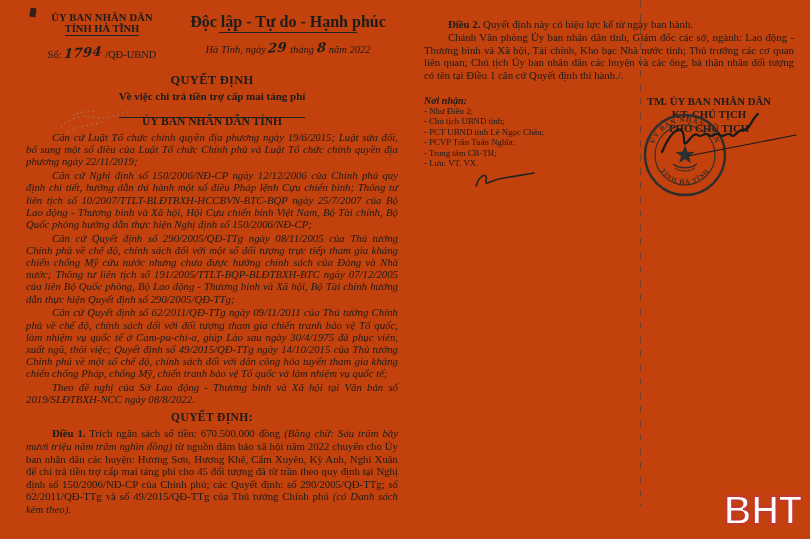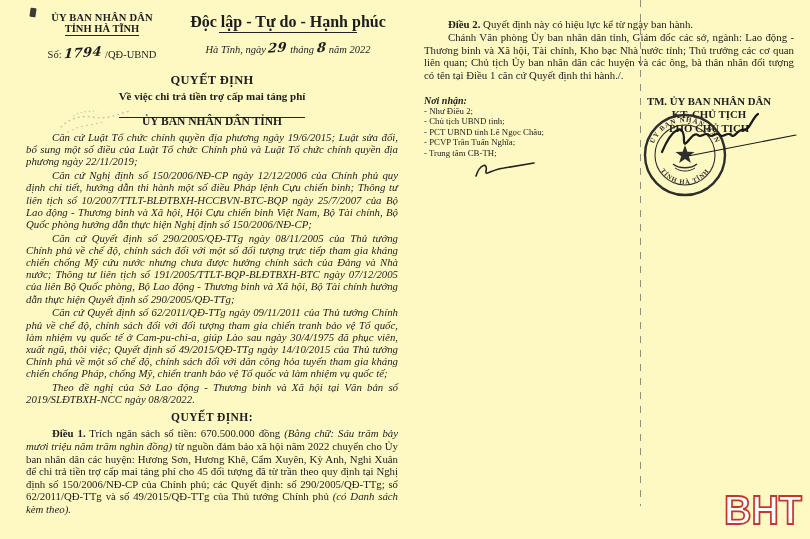--- a/index.html
+++ b/index.html
@@ -1,18 +1,18 @@
 <!DOCTYPE html>
 <html><head>
 <meta charset="utf-8">
 <style>
   * { margin:0; padding:0; box-sizing:border-box; }
   html,body { background:#ffffff; }
   .doc {
-    position:relative; width:810px; height:539px; background:#fef9c3;
+    position:relative; width:810px; height:539px; background:#c2410c;
     font-family:"Liberation Serif", serif; color:#1c1c1c; overflow:hidden;
   }
   
   .page-left { position:absolute; left:26px; top:12px; width:372px; }
   .hdr { display:flex; }
   .hdr-left { width:152px; text-align:center; }
   .hdr-right { flex:1; text-align:center; }
   .org1 { font-size:10.5px; font-weight:bold; letter-spacing:.2px; }
   .org2 { font-size:10.5px; font-weight:bold; }
   .rule-sm { width:74px; border-bottom:1.2px solid #222; margin:1px auto 0; }
@@ -133,20 +133,21 @@
     <p class="a2">Chánh Văn phòng Ủy ban nhân dân tỉnh, Giám đốc các sở, ngành: Lao động - Thương binh và Xã hội, Tài chính, Kho bạc Nhà nước tỉnh; Thủ trưởng các cơ quan liên quan; Chủ tịch Ủy ban nhân dân các huyện và các ông, bà thân nhân đối tượng có tên tại Điều 1 căn cứ Quyết định thi hành./.</p>
 
     <div class="footer-row">
       <div class="recipients">
         <div class="recip-label">Nơi nhận:</div>
         <div class="recip-item">- Như Điều 2;</div>
         <div class="recip-item">- Chủ tịch UBND tỉnh;</div>
         <div class="recip-item">- PCT UBND tỉnh Lê Ngọc Châu;</div>
         <div class="recip-item">- PCVP Trần Tuấn Nghĩa;</div>
         <div class="recip-item">- Trung tâm CB-TH;</div>
+        <div class="recip-item">- Lưu: VT, VX.</div>
         <svg class="recip-initial" width="70" height="22" viewBox="0 0 70 22">
           <path d="M6,16 C10,4 18,2 16,11 C15,17 22,9 34,8 L64,3" fill="none" stroke="#222" stroke-width="1.6" stroke-linecap="round"></path>
         </svg>
       </div>
       <div class="sigblock">
         <div class="sig1">TM. ỦY BAN NHÂN DÂN</div>
         <div class="sig2">KT. CHỦ TỊCH</div>
         <div class="sig3">PHÓ CHỦ TỊCH</div>
         <div class="sig-spacer"></div>
       </div>

